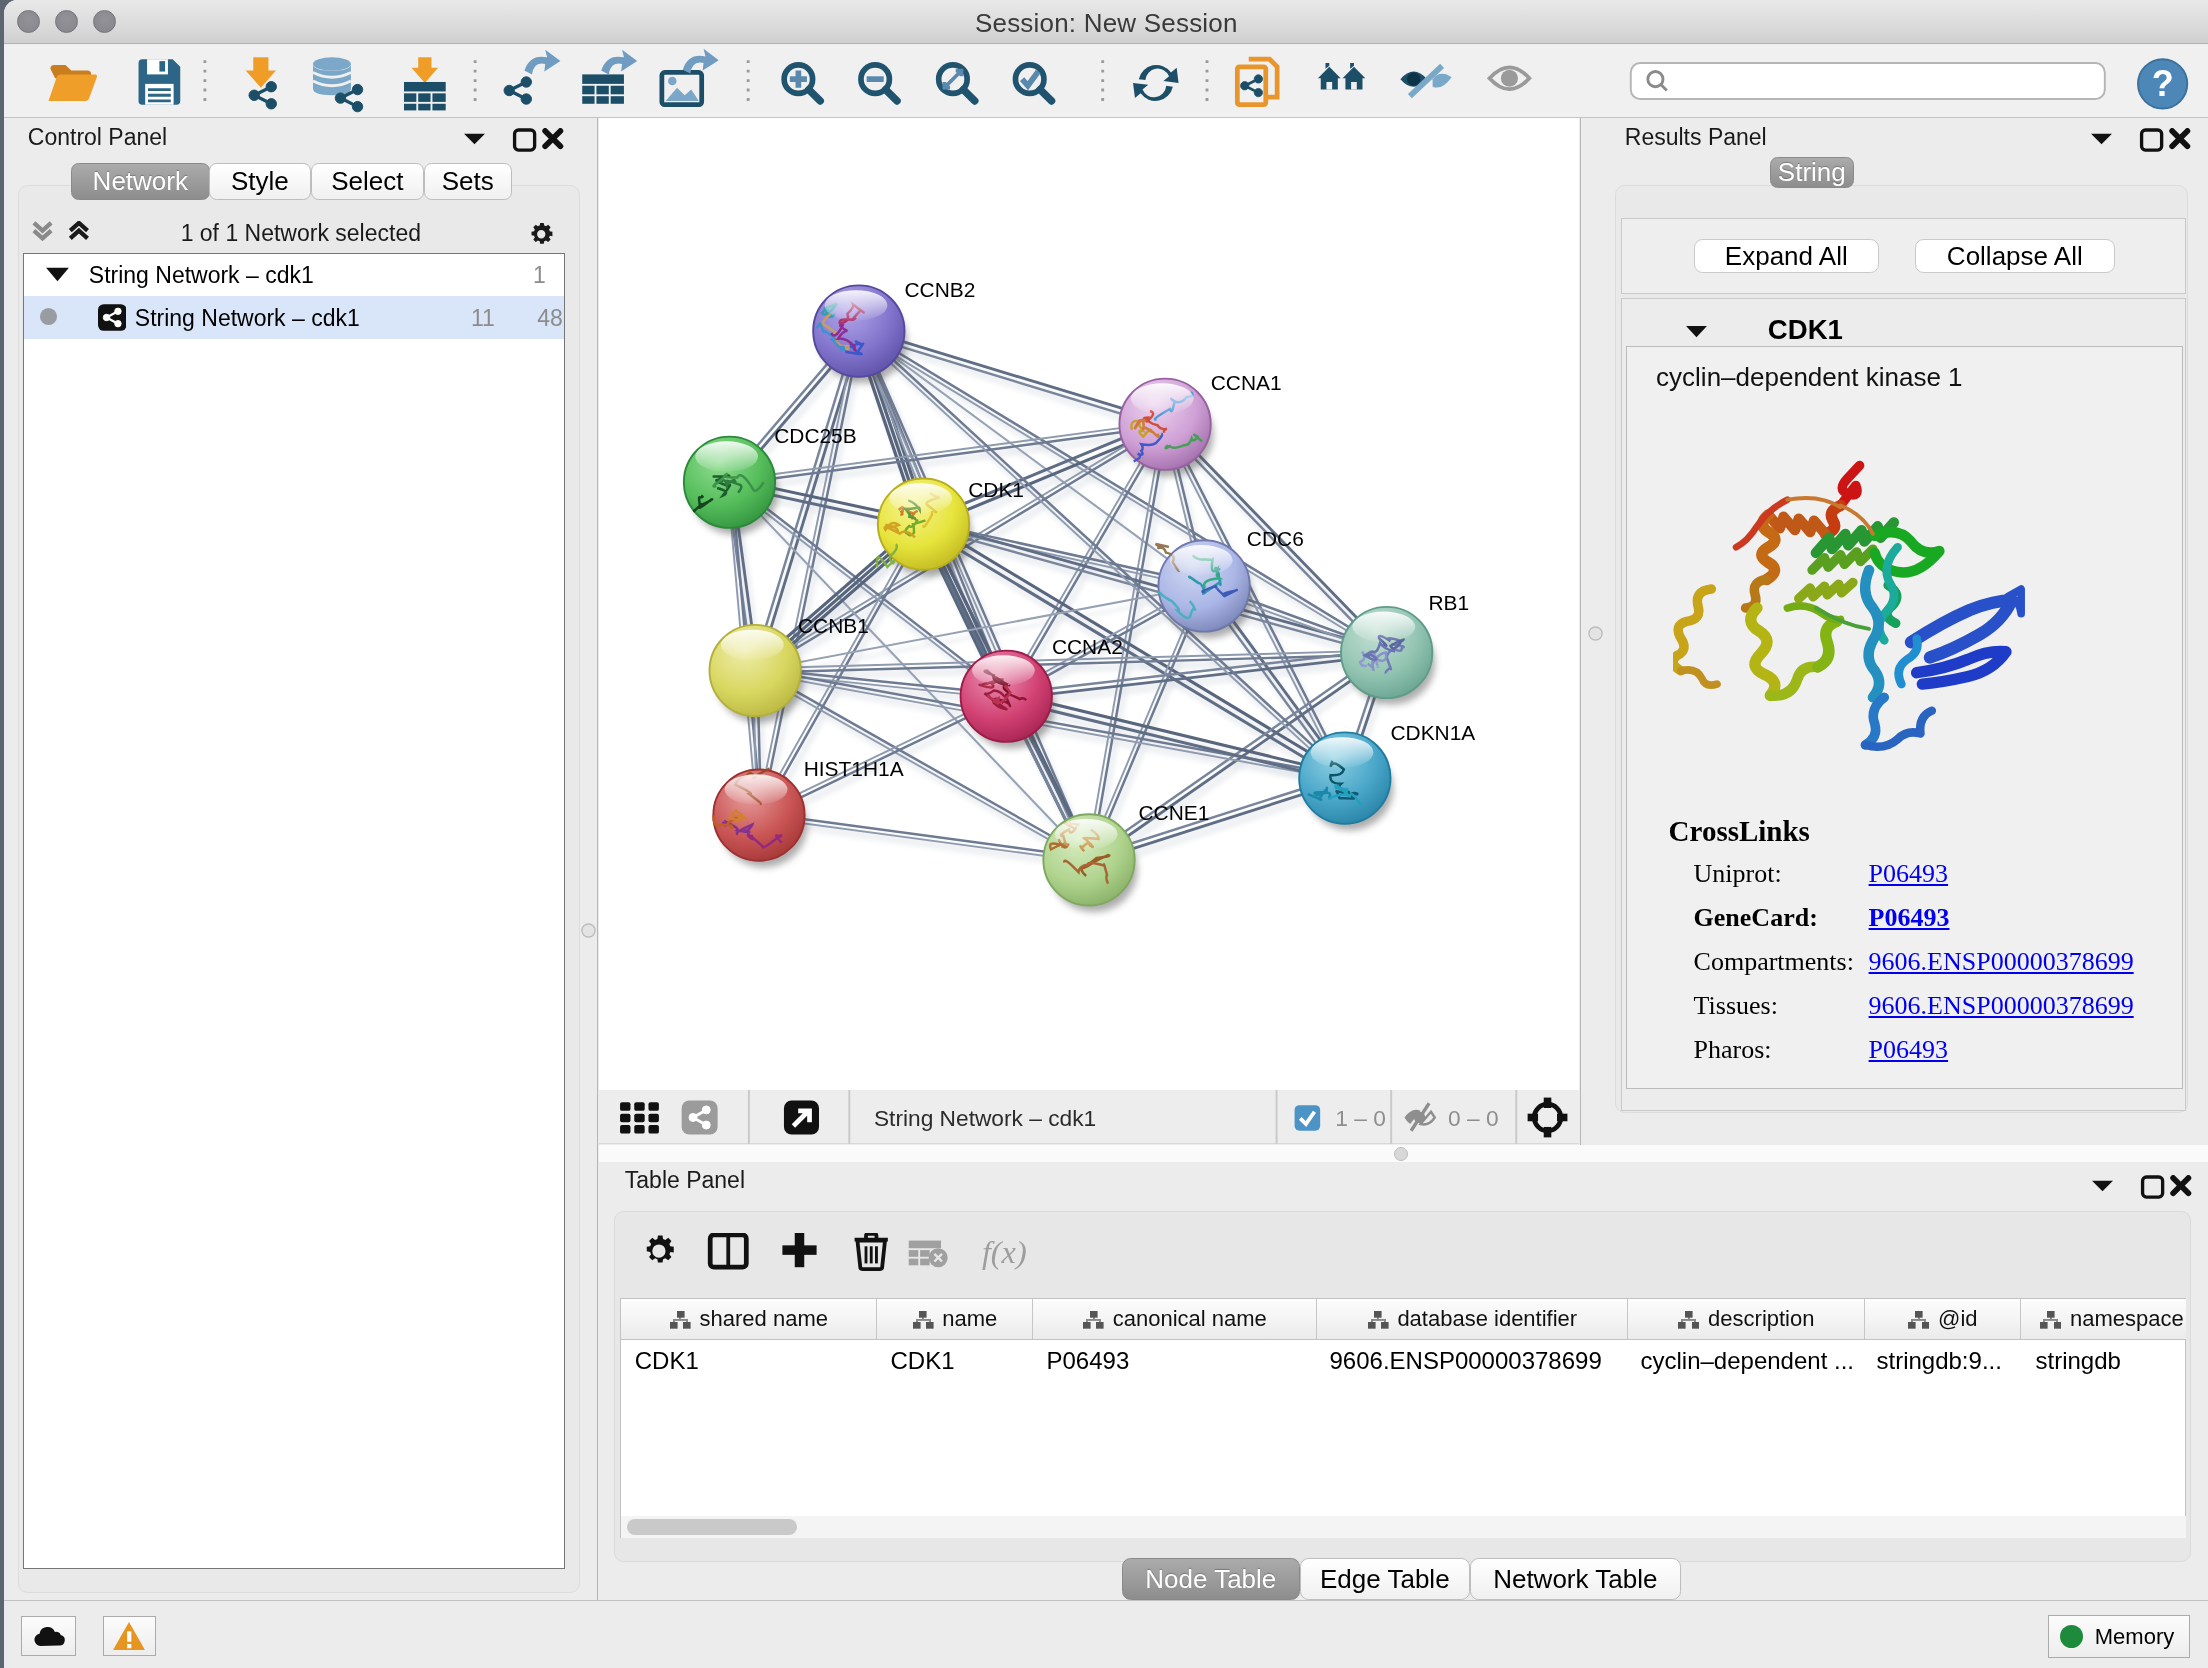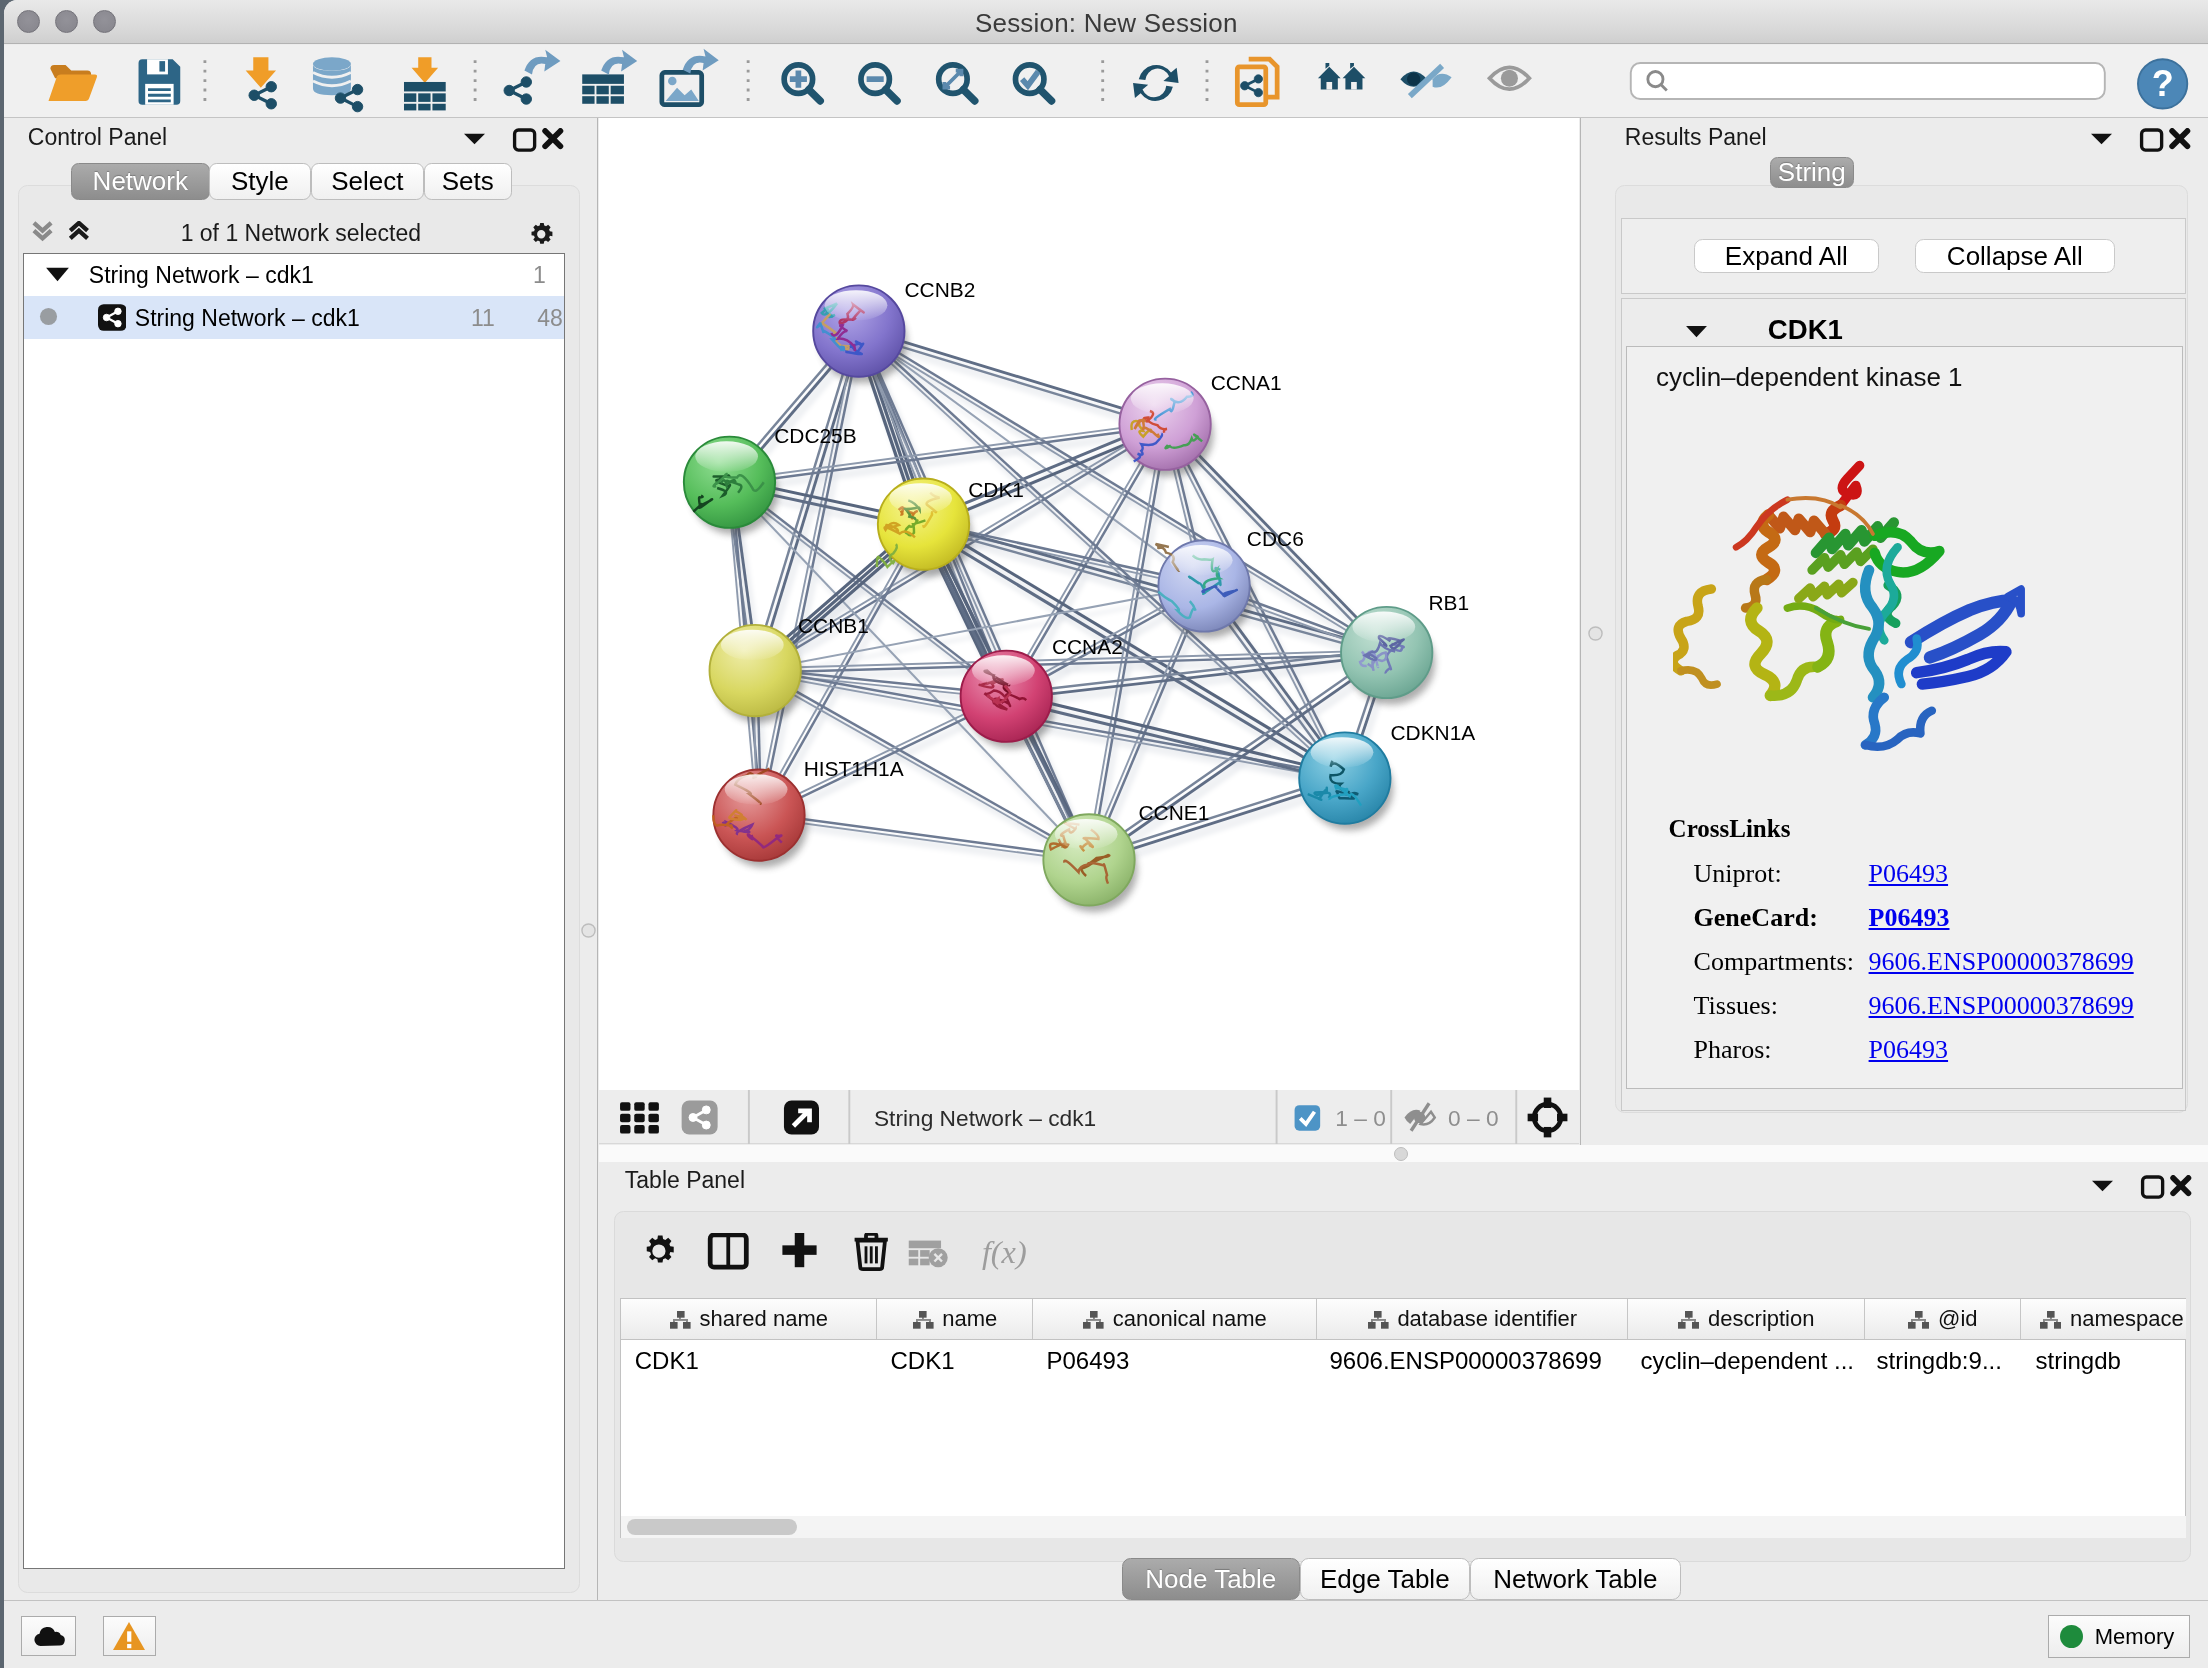--- a/index.html
+++ b/index.html
@@ -705,21 +705,21 @@
 
             <path d="M250 196 q34 -22 62 -34 q26 -10 44 -10 q-10 22 -34 36 q-28 16 -52 24" stroke="#2850c8" stroke-width="13"></path>
             <path d="M366 166 q-2 -16 -14 -18 l14 -8 z" stroke="#2850c8" stroke-width="8"></path>
             <path d="M256 228 q30 -4 54 -14 q22 -10 40 -8 q-14 20 -40 26 q-26 6 -48 8" stroke="#1e3cc8" stroke-width="12"></path>
             <path d="M240 240 q-8 -16 6 -26 q14 -8 10 -22" stroke="#208ed0" stroke-width="9"></path>
 
             <path d="M176 52 q24 10 34 30 M120 46 q34 -6 56 8" stroke="#c87830" stroke-width="4"></path>
             <path d="M150 160 q30 18 56 22" stroke="#48a038" stroke-width="4"></path>
           </g>
         </svg>
-        <div class="abs" style="left:42px;top:468px;font-size:25px;font-weight:bold;font-family:'Liberation Serif',serif;color:#000;">CrossLinks</div>
+        <div class="abs" style="left:42px;top:468px;font-size:29px;font-weight:bold;font-family:'Liberation Serif',serif;color:#000;">CrossLinks</div>
         <div class="abs" style="left:67px;top:505px;font-size:27px;font-family:'Liberation Serif',serif;color:#000;">
           <table style="border-collapse:collapse;font-size:26px;">
             <tbody>
                 <tr style="height:44px;">
                   <td style="width:175px;">Uniprot:</td>
                   <td><a style="color:#0000EE;text-decoration:underline;">P06493</a></td>
                 </tr>
             <tr style="height:44px;font-weight:bold;">
                   <td>GeneCard:</td>
                   <td><a style="color:#0000EE;text-decoration:underline;">P06493</a></td>

